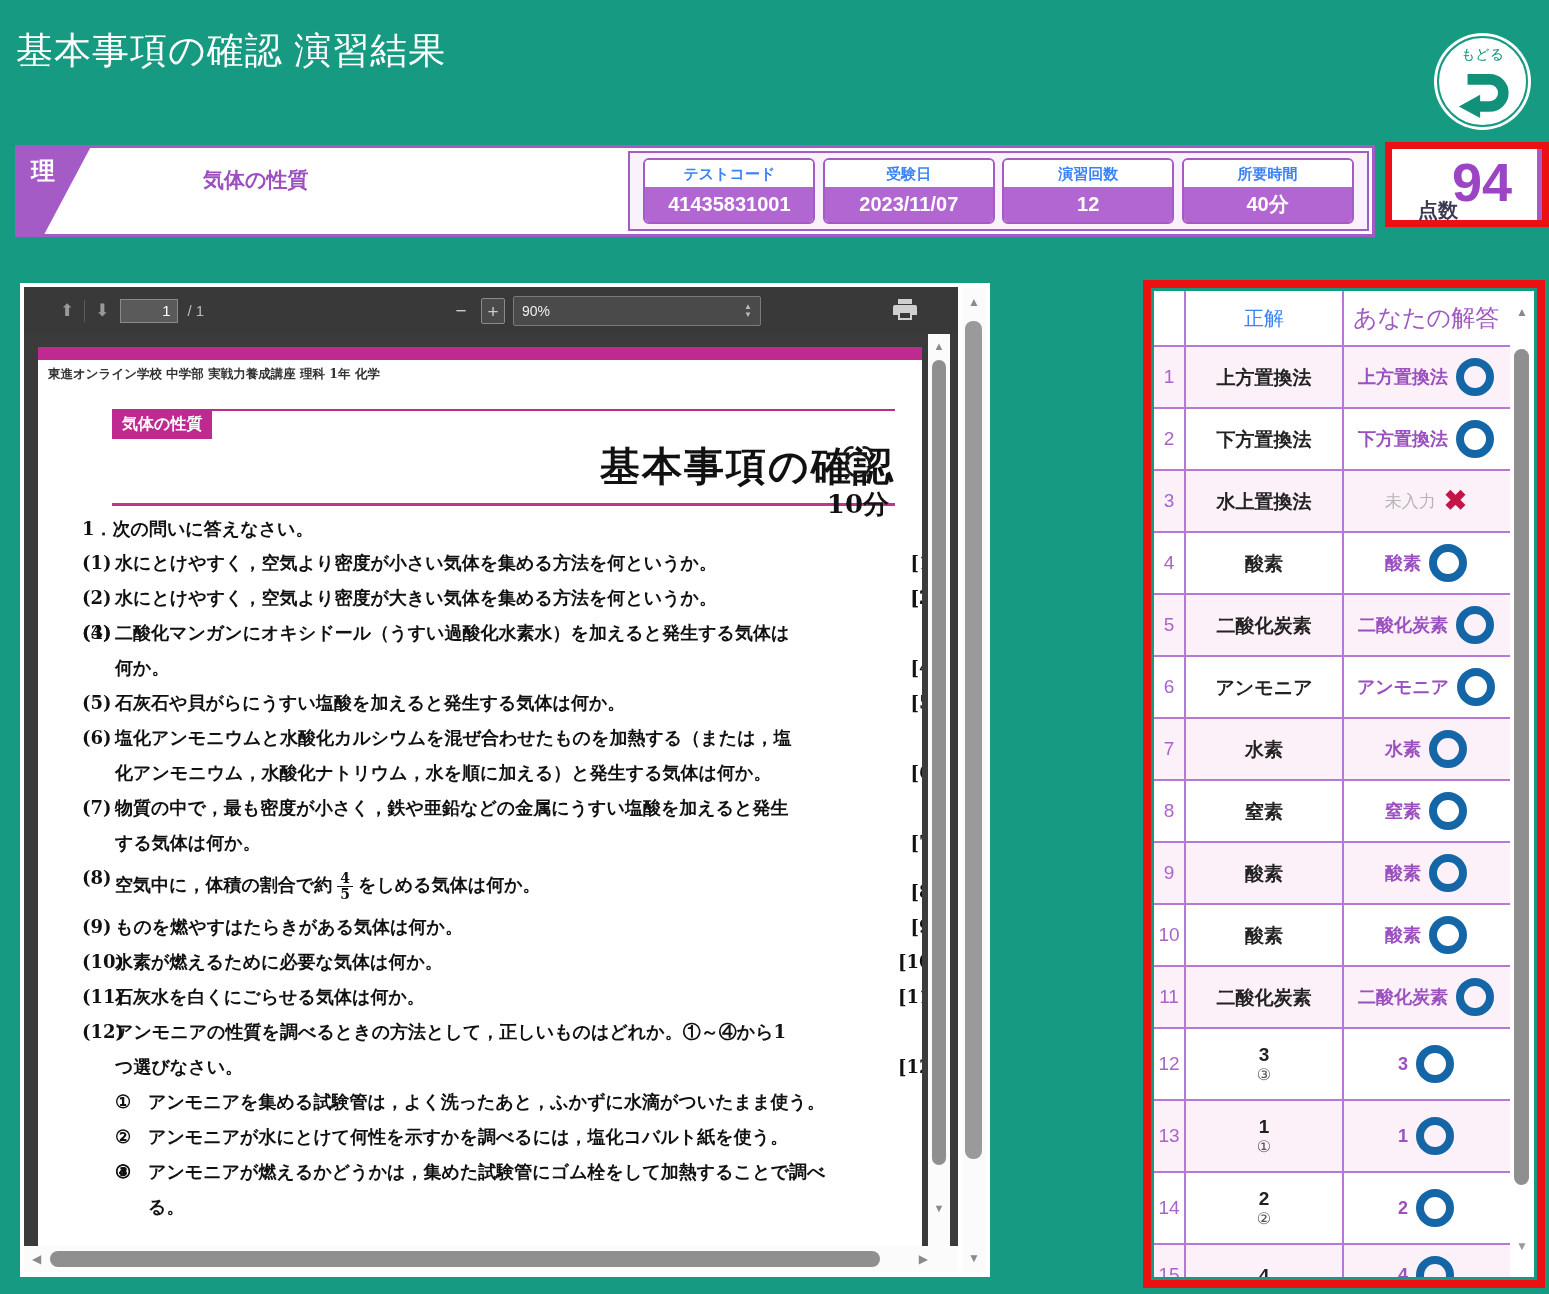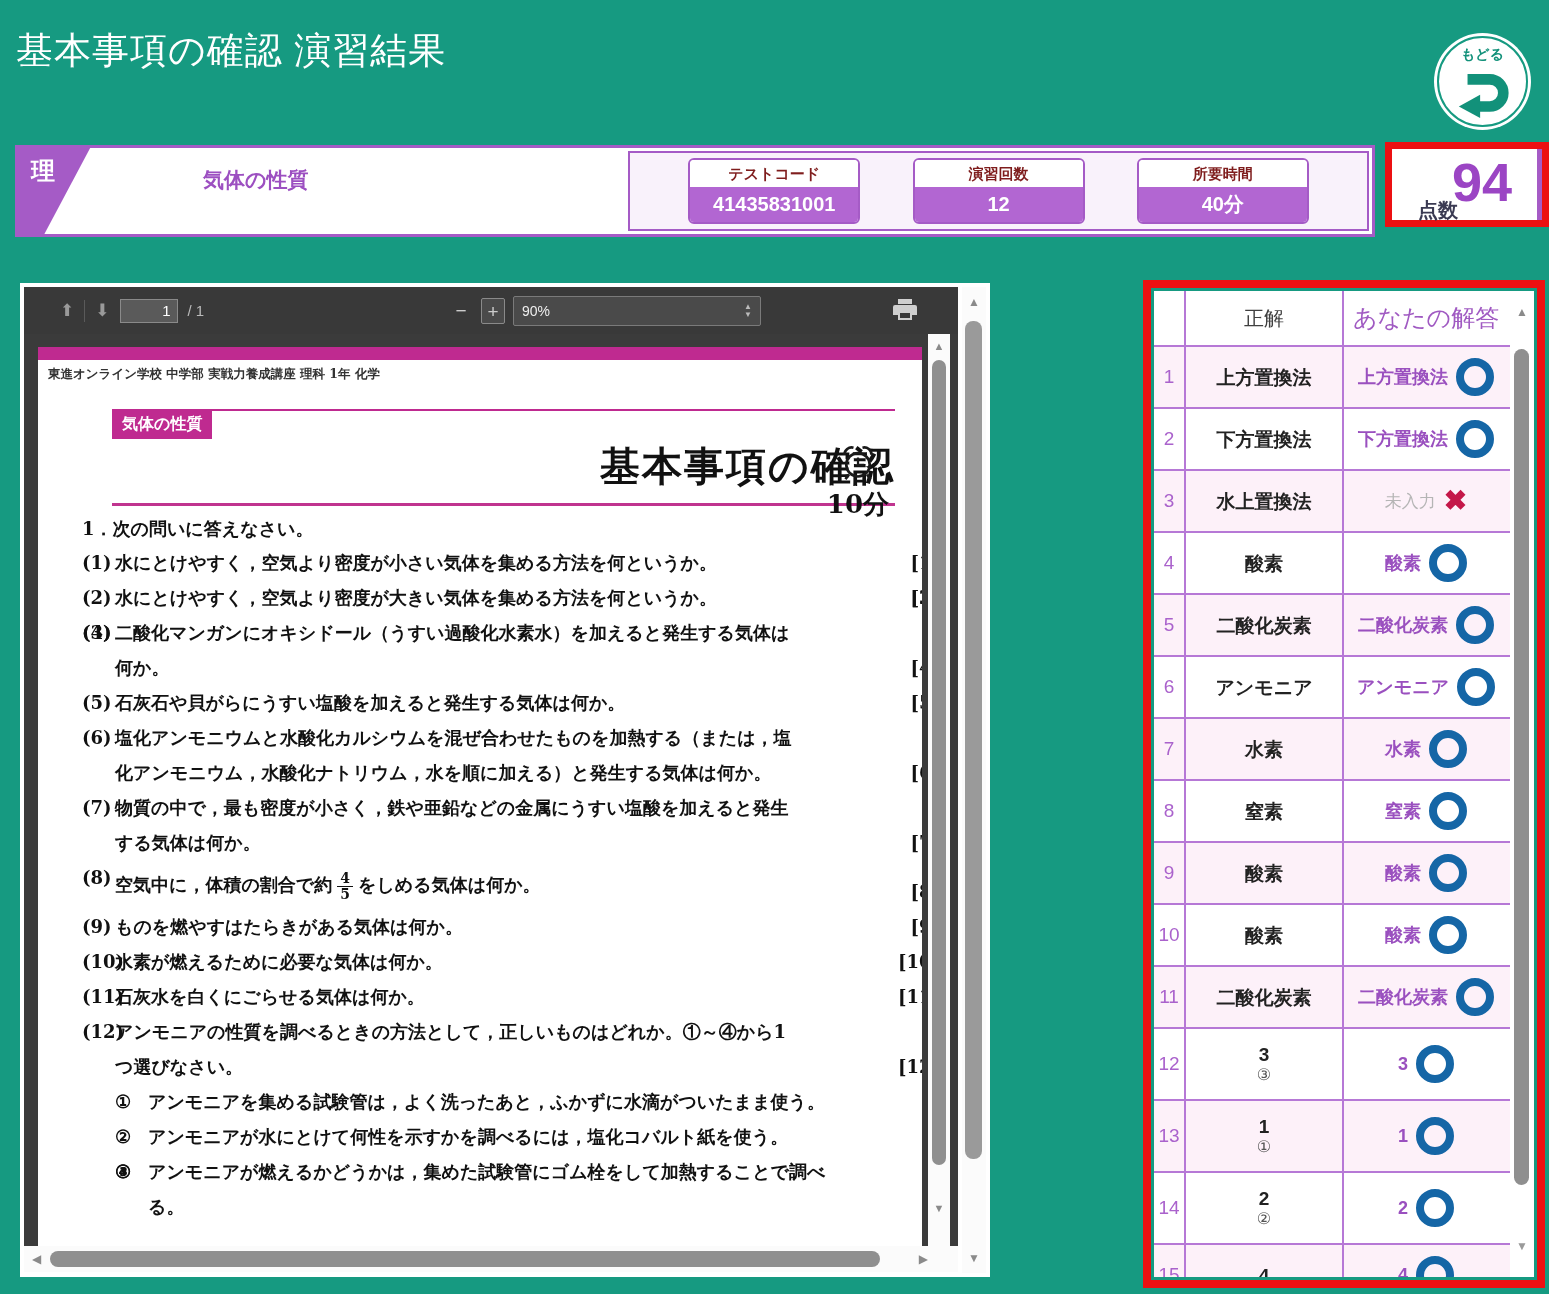--- a/index.html
+++ b/index.html
@@ -4,35 +4,35 @@
 <style>
   html,body{margin:0;padding:0;background:#169a81;}
   .stage{position:relative;width:1549px;height:1294px;background:#169a81;overflow:hidden;
          font-family:"Liberation Sans",sans-serif;}
 
   
   .page-title{position:absolute;left:16px;top:26px;color:#ffffff;font-size:37px;font-weight:500;letter-spacing:1px;}
   .back-btn{position:absolute;left:1434px;top:33px;width:97px;height:97px;border-radius:50%;
             background:#ffffff;cursor:pointer;}
   .back-ring{position:absolute;inset:3px;border:2px solid #169a81;border-radius:50%;}
-  .back-label{position:absolute;top:13px;left:0;right:0;text-align:center;color:#12917a;font-size:14px;font-weight:bold;}
+  .back-label{position:absolute;top:13px;left:0;right:0;text-align:center;color:#12917a;font-size:14px;font-weight:normal;}
   .back-arrow{position:absolute;left:20px;top:30px;}
 
   
   .header-bar{position:absolute;left:15px;top:145px;width:1360px;height:92px;background:#ffffff;
               border:3px solid #a55bc6;box-sizing:border-box;}
   .subject-tab{position:absolute;left:0;top:0;width:88px;height:100%;background:#a55bc6;
                clip-path:polygon(0 0,82% 0,30% 100%,0 100%);}
   .subject-tab span{position:absolute;left:13px;top:7px;color:#fff;font-size:24px;font-weight:bold;}
   .test-name{position:absolute;left:185px;top:18px;color:#9c4fc1;font-size:21px;font-weight:600;}
   .fields-panel{position:absolute;left:610px;top:3px;right:3px;bottom:3px;background:#f9f2fb;
                 border:2px solid #a55bc6;box-sizing:border-box;display:flex;align-items:center;
                 justify-content:space-evenly;padding:0 6px;}
   .field{width:168px;border:2px solid #a55bc6;border-radius:6px;overflow:hidden;background:#fff;}
-  .f-label{height:27px;line-height:27px;text-align:center;color:#7f1d1d;font-size:15px;font-weight:bold;background:#fff;}
+  .f-label{height:27px;line-height:27px;text-align:center;color:#3b82f6;font-size:15px;font-weight:bold;background:#fff;}
   .f-value{height:35px;line-height:35px;text-align:center;color:#fff;font-size:20px;font-weight:bold;background:#b266d2;}
 
   
   .score-box{position:absolute;left:1385px;top:142px;width:164px;height:85px;background:#ffffff;
              border:7px solid #ec1012;box-sizing:border-box;}
   .score-purple-edge{position:absolute;right:0;top:0;bottom:0;width:5px;background:#a55bc6;}
   .score-label{position:absolute;left:26px;top:48px;color:#3a3a52;font-size:20px;font-weight:bold;}
   .score-value{position:absolute;left:60px;top:2px;color:#9b45c4;font-size:54px;font-weight:bold;}
 
   
@@ -92,21 +92,21 @@
   .sb-thumb-v-out{position:absolute;left:3px;top:34px;width:17px;height:838px;background:#9a9a9a;border-radius:8px;cursor:grab;}
   .sb-down-out{position:absolute;bottom:8px;left:0;right:0;text-align:center;color:#8a8a8a;font-size:12px;cursor:pointer;}
 
   
   .answer-panel{position:absolute;left:1143px;top:280px;width:402px;height:1008px;box-sizing:border-box;
                 border:8px solid #ec1012;background:#169a81;padding:3px;}
   .atable{position:relative;width:380px;height:986px;background:#ffffff;overflow:hidden;}
   .ahead{display:flex;height:56px;border-bottom:2px solid #b678d6;box-sizing:border-box;}
   .ahead .hno{width:32px;border-right:2px solid #b678d6;box-sizing:border-box;}
   .ahead .hc{width:158px;border-right:2px solid #b678d6;box-sizing:border-box;display:flex;align-items:center;justify-content:center;
-             color:#404040;font-size:20px;}
+             color:#3b82f6;font-size:20px;}
   .ahead .hy{width:164px;display:flex;align-items:center;justify-content:center;color:#a05ac2;font-size:24px;}
   .arow{display:flex;height:62px;border-bottom:2px solid #b678d6;box-sizing:border-box;}
   .arow.tall{height:72px;}
   .arow.odd{background:#fdf1f9;}
   .arow.even{background:#ffffff;}
   .ano{width:32px;border-right:2px solid #b678d6;box-sizing:border-box;display:flex;align-items:center;justify-content:center;
        color:#aa62cc;font-size:19px;}
   .acorrect{width:158px;border-right:2px solid #b678d6;box-sizing:border-box;display:flex;flex-direction:column;
             align-items:center;justify-content:center;}
   .acmain{color:#222;font-size:19px;font-weight:bold;line-height:21px;}
@@ -141,20 +141,24 @@
     <div class="subject-tab">
       <span>理</span>
     </div>
     <div class="test-name">気体の性質</div>
     <div class="fields-panel">
   <div class="field">
     <div class="f-label">テストコード</div>
     <div class="f-value">41435831001</div>
   </div>
 
+  <div class="field">
+    <div class="f-label">受験日</div>
+    <div class="f-value">2023/11/07</div>
+  </div>
 
   <div class="field">
     <div class="f-label">演習回数</div>
     <div class="f-value">12</div>
   </div>
 
   <div class="field">
     <div class="f-label">所要時間</div>
     <div class="f-value">40分</div>
   </div>

